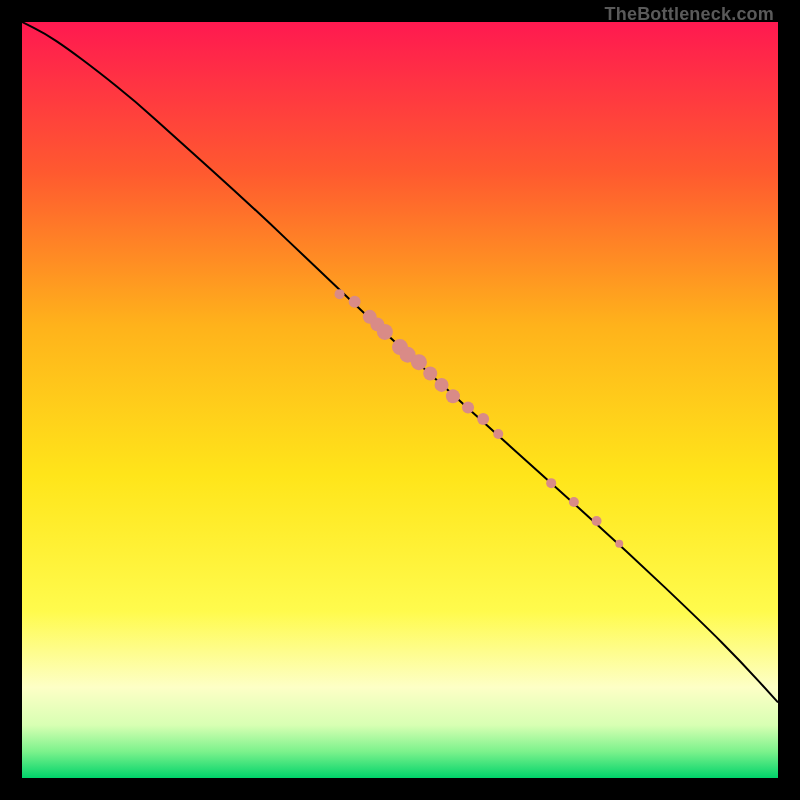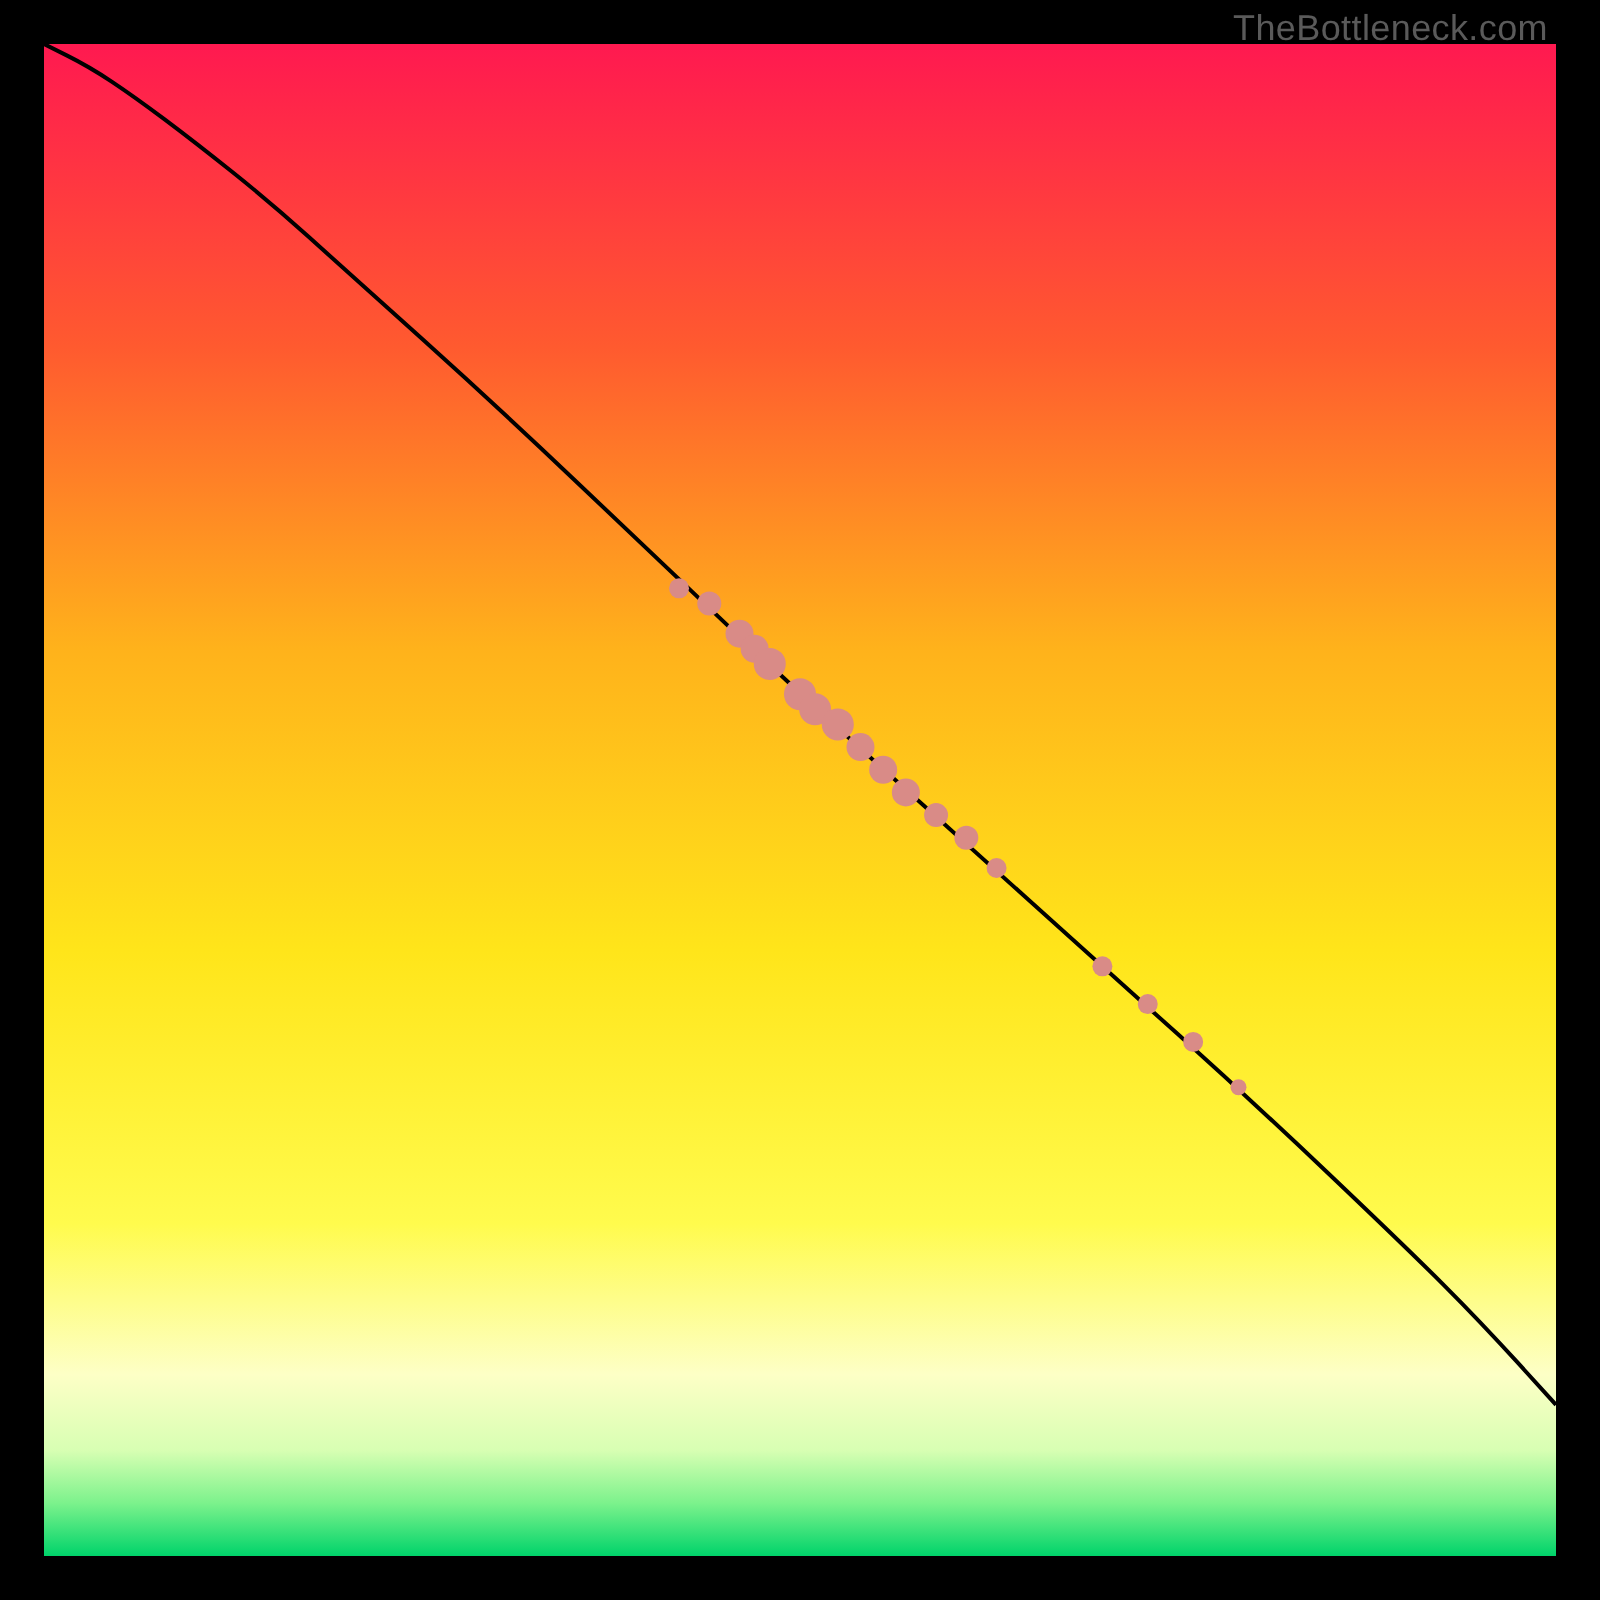--- a/index.html
+++ b/index.html
@@ -25,21 +25,21 @@
     top: 0;
     width: 756px;
     height: 756px;
   }
   .watermark {
     position: absolute;
     top: 4px;
     right: 26px;
     color: #5a5a5a;
     font-size: 18px;
-    font-weight: 400;
+    font-weight: 700;
     letter-spacing: 0.2px;
     user-select: none;
   }
   svg { display: block; }
 </style>
 </head>
 <body>
 
 <div class="frame">
   <svg class="plot" viewBox="0 0 756 756">

